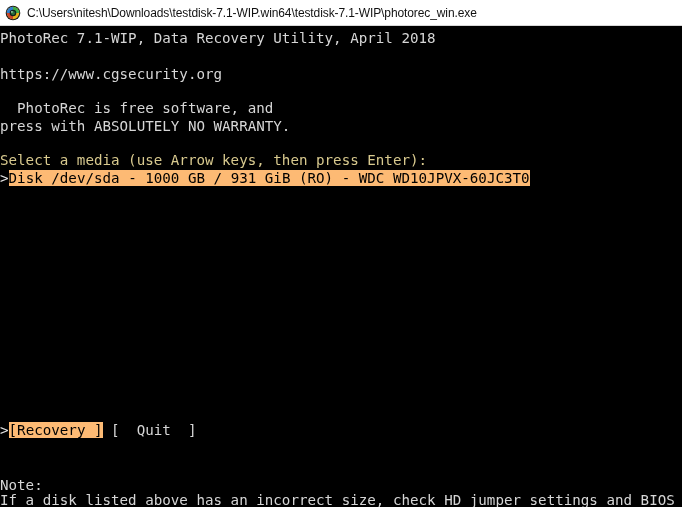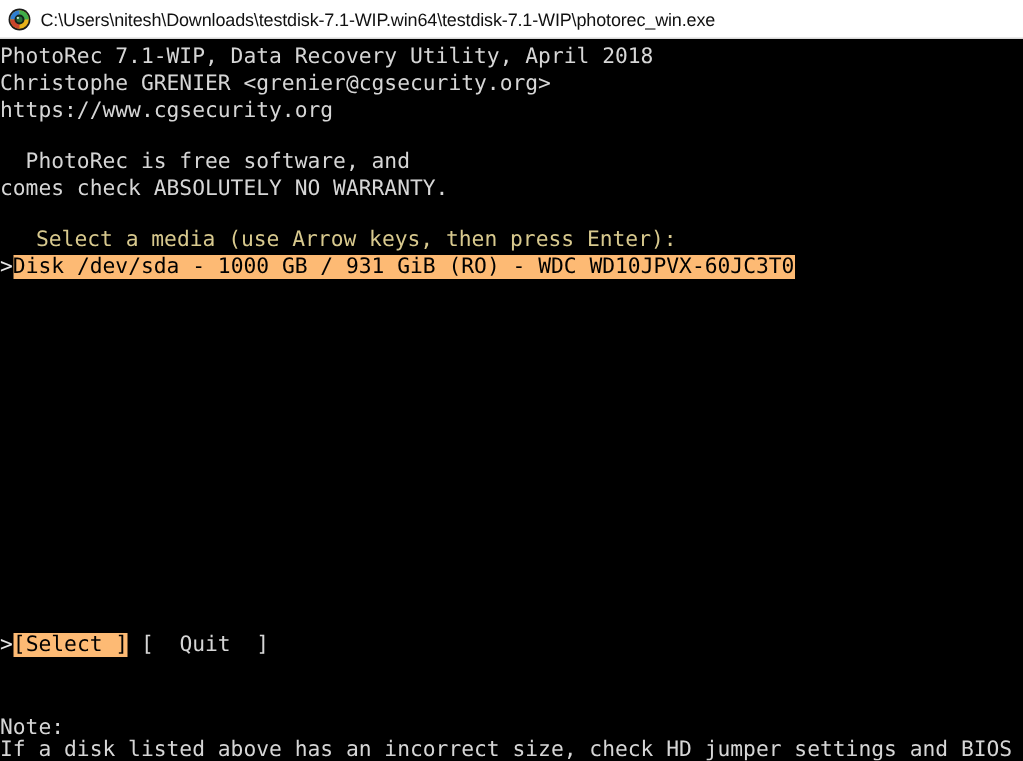--- a/index.html
+++ b/index.html
@@ -111,29 +111,28 @@
         <circle cx="6.9" cy="6.9" r="0.8" fill="#bfe6c8"></circle>
       </svg>
     </span>
     <span id="titlebar-text">C:\Users\nitesh\Downloads\testdisk-7.1-WIP.win64\testdisk-7.1-WIP\photorec_win.exe</span>
   </div>
 
   <div id="console">
     <div id="console-bg"></div>
 
     <div class="crow c-white" style="top:3px;">PhotoRec 7.1-WIP, Data Recovery Utility, April 2018</div>
-    <div class="crow c-white" style="top:21px;">Christophe GRENIER &lt;grenier@cgsecurity.org&gt;</div>
     <div class="crow c-white" style="top:73px;">  PhotoRec is free software, and</div>
 
     <div class="crow c-white" style="top:39px;">https://www.cgsecurity.org</div>
-    <div class="crow c-white" style="top:91px;">comes check ABSOLUTELY NO WARRANTY.</div>
+    <div class="crow c-white" style="top:91px;">press with ABSOLUTELY NO WARRANTY.</div>
 
-    <div class="crow c-yellow" style="top:125px;padding-left:24px;">Select a media (use Arrow keys, then press Enter):</div>
+    <div class="crow c-yellow" style="top:125px;">Select a media (use Arrow keys, then press Enter):</div>
 
     <div class="crow" style="top:143px;"><span class="caret">&gt;</span><span class="sel">Disk /dev/sda - 1000 GB / 931 GiB (RO) - WDC WD10JPVX-60JC3T0</span></div>
 
-    <div class="crow" style="top:395px;"><span class="caret">&gt;</span><span class="sel">[Select ]</span><span> </span><span class="c-white">[  Quit  ]</span></div>
+    <div class="crow" style="top:395px;"><span class="caret">&gt;</span><span class="sel">[Recovery ]</span><span> </span><span class="c-white">[  Quit  ]</span></div>
 
     <div class="crow c-white" style="top:450px;">Note:</div>
     <div class="crow c-white" style="top:465px;">If a disk listed above has an incorrect size, check HD jumper settings and BIOS</div>
 
   </div>
 </div>
 
 </body></html>

